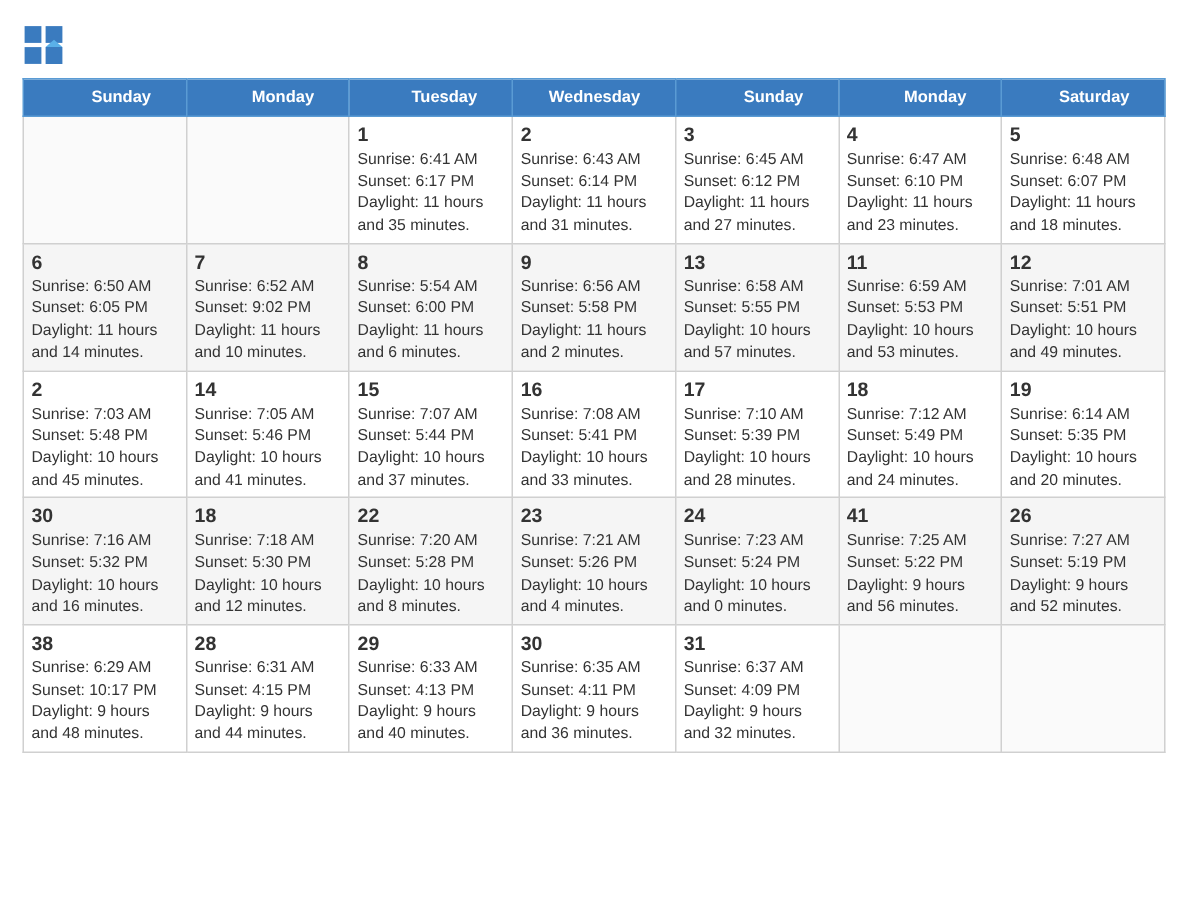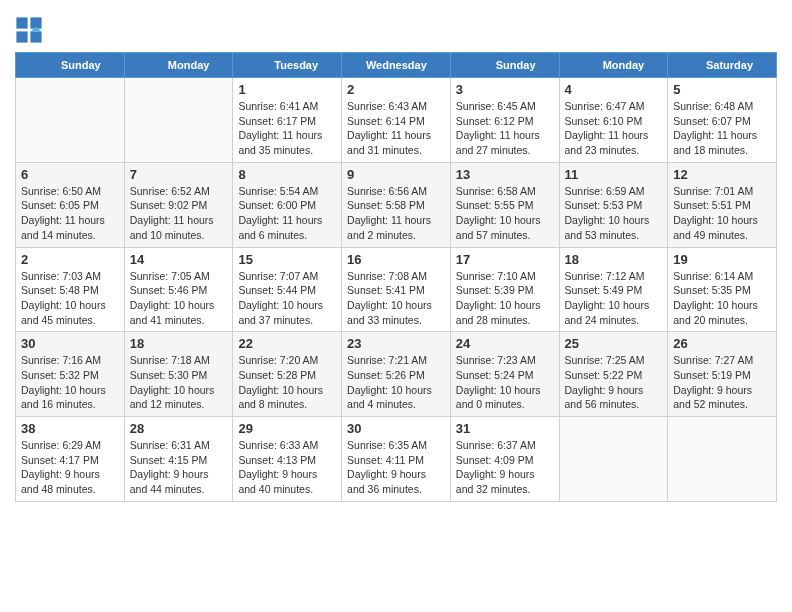--- a/index.html
+++ b/index.html
@@ -269,37 +269,37 @@
 Sunset: 5:26 PM
 Daylight: 10 hours and 4 minutes.</div>
         </td>
         <td>
           <span class="day-num">24</span>
           <div class="day-info">Sunrise: 7:23 AM
 Sunset: 5:24 PM
 Daylight: 10 hours and 0 minutes.</div>
         </td>
         <td>
-          <span class="day-num">25</span>
+          <span class="day-num">41</span>
           <div class="day-info">Sunrise: 7:25 AM
 Sunset: 5:22 PM
 Daylight: 9 hours and 56 minutes.</div>
         </td>
         <td>
           <span class="day-num">26</span>
           <div class="day-info">Sunrise: 7:27 AM
 Sunset: 5:19 PM
 Daylight: 9 hours and 52 minutes.</div>
         </td>
       </tr>
       <tr>
         <td>
           <span class="day-num">38</span>
           <div class="day-info">Sunrise: 6:29 AM
-Sunset: 4:17 PM
+Sunset: 10:17 PM
 Daylight: 9 hours and 48 minutes.</div>
         </td>
         <td>
           <span class="day-num">28</span>
           <div class="day-info">Sunrise: 6:31 AM
 Sunset: 4:15 PM
 Daylight: 9 hours and 44 minutes.</div>
         </td>
         <td>
           <span class="day-num">29</span>

